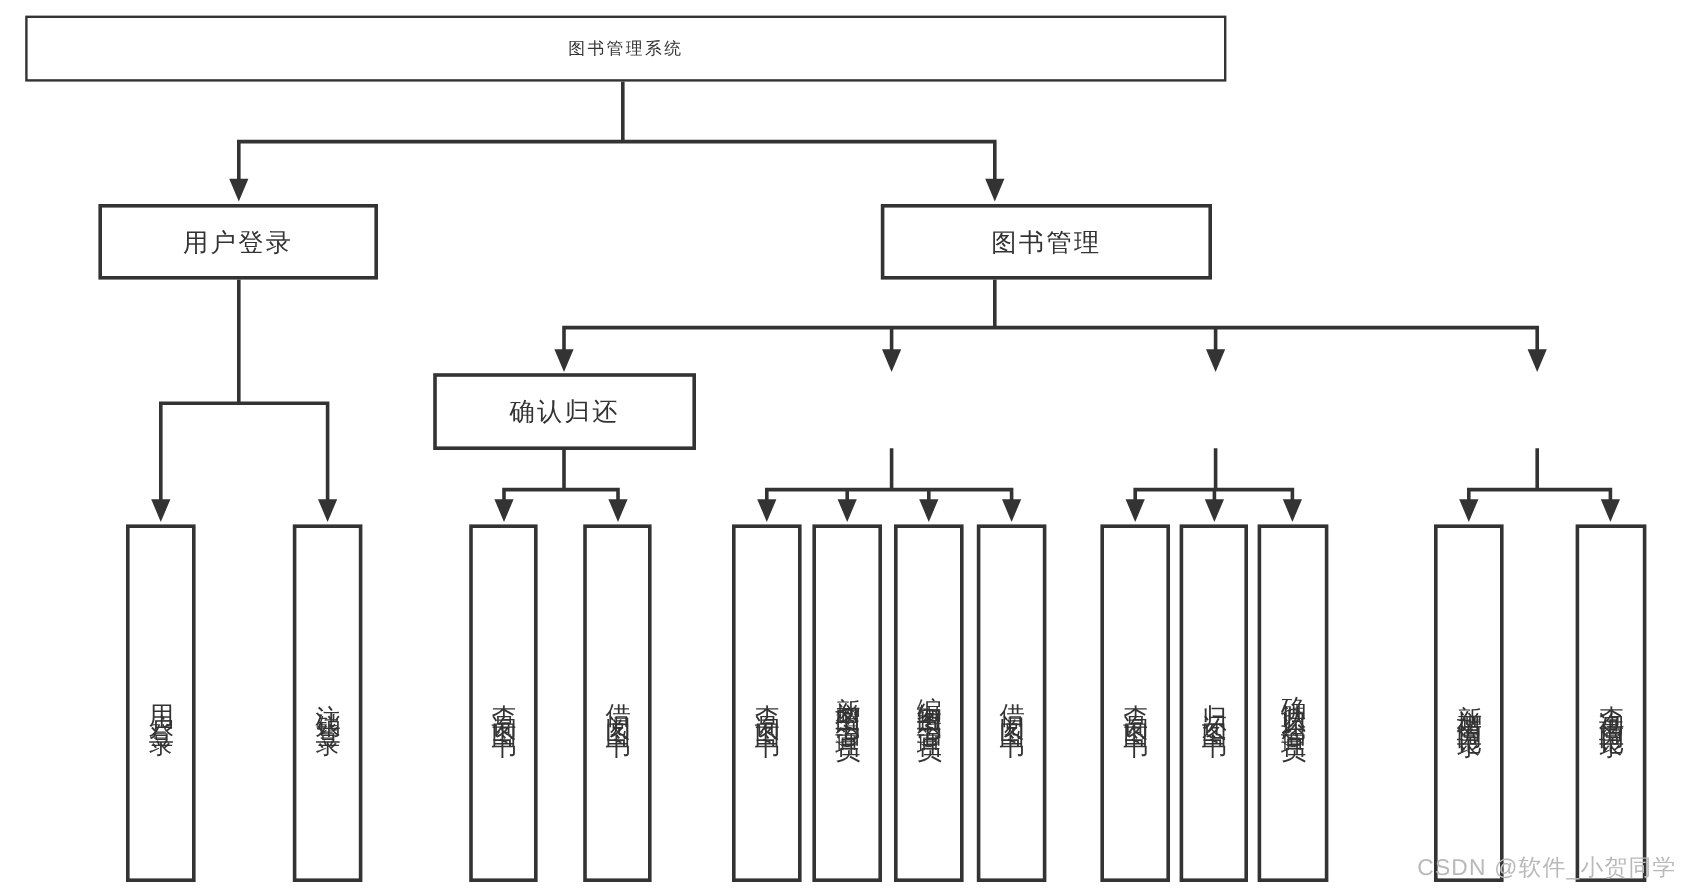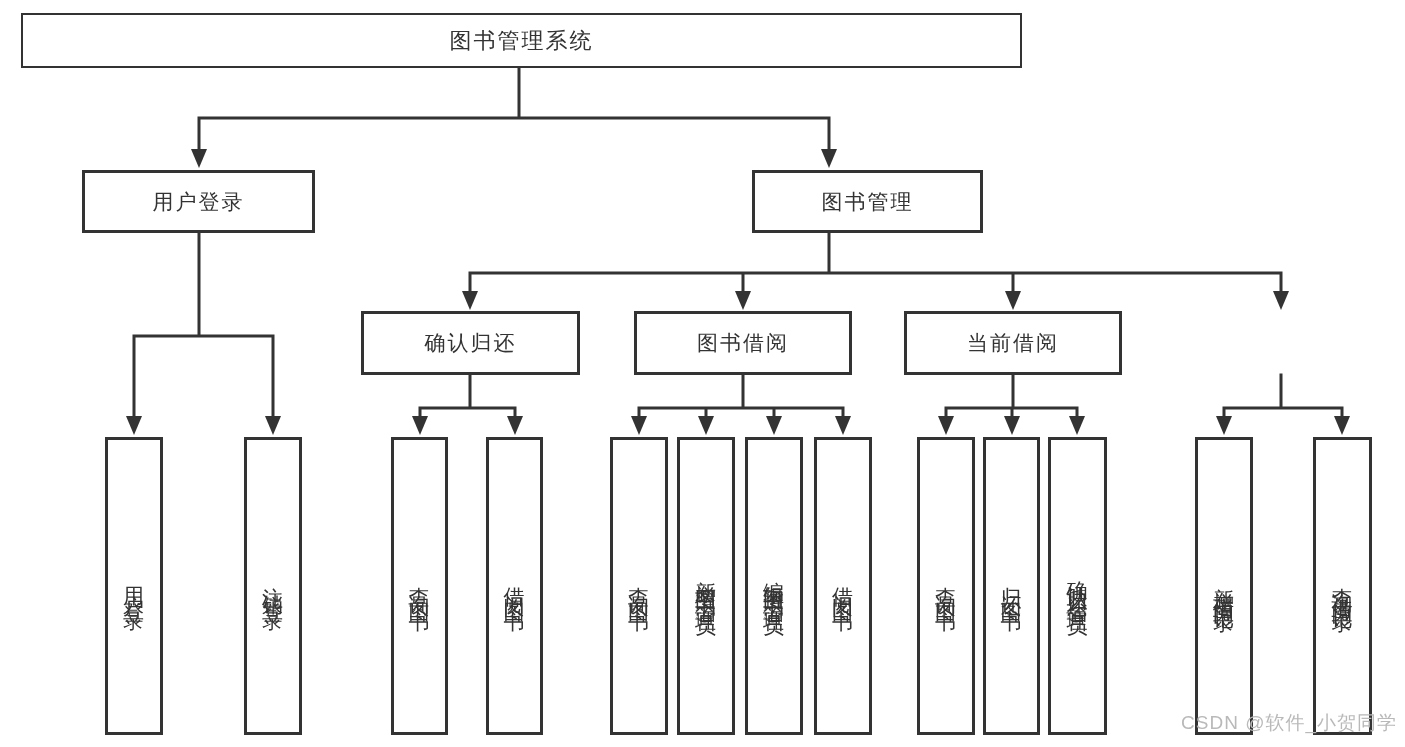--- a/index.html
+++ b/index.html
@@ -48,21 +48,21 @@
     align-items:center;
     justify-content:center;
     z-index:2;
   }
   .node.root-box{border-width:2px;}
   .node.h span{
     font-size:21px;
     letter-spacing:2px;
     white-space:nowrap;
   }
-  .node.root-box span{font-size:22px;}
+  .node.root-box span{font-size:14px;}
   .node.v span{
     writing-mode:vertical-rl;
     text-orientation:mixed;
     font-size:21px;
     letter-spacing:8px;
     line-height:1;
     white-space:nowrap;
   }
   .node.v.long span{letter-spacing:5px;}
   .watermark{
@@ -124,32 +124,26 @@
     </g>
   </svg>
 
   <div class="node h root-box" style="left:21px;top:13px;width:1001px;height:55px">
     <span>图书管理系统</span>
   </div>
 
   <div class="node h" style="left:82px;top:170px;width:233px;height:63px">
     <span>用户登录</span>
   </div>
-  <div class="node h" style="left:752px;top:170px;width:231px;height:63px">
+  <div class="node h" style="left:734px;top:170px;width:276px;height:63px">
     <span>图书管理</span>
   </div>
 
   <div class="node h" style="left:361px;top:311px;width:219px;height:64px">
     <span>确认归还</span>
-  </div>
-  <div class="node h" style="left:634px;top:311px;width:218px;height:64px">
-    <span>图书借阅</span>
-  </div>
-  <div class="node h" style="left:904px;top:311px;width:218px;height:64px">
-    <span>当前借阅</span>
   </div>
 
   <div class="node v" style="left:105px;top:437px;width:58px;height:298px">
     <span>用户登录</span>
   </div>
   <div class="node v" style="left:244px;top:437px;width:58px;height:298px">
     <span>注销登录</span>
   </div>
 
   <div class="node v" style="left:391px;top:437px;width:57px;height:298px">

